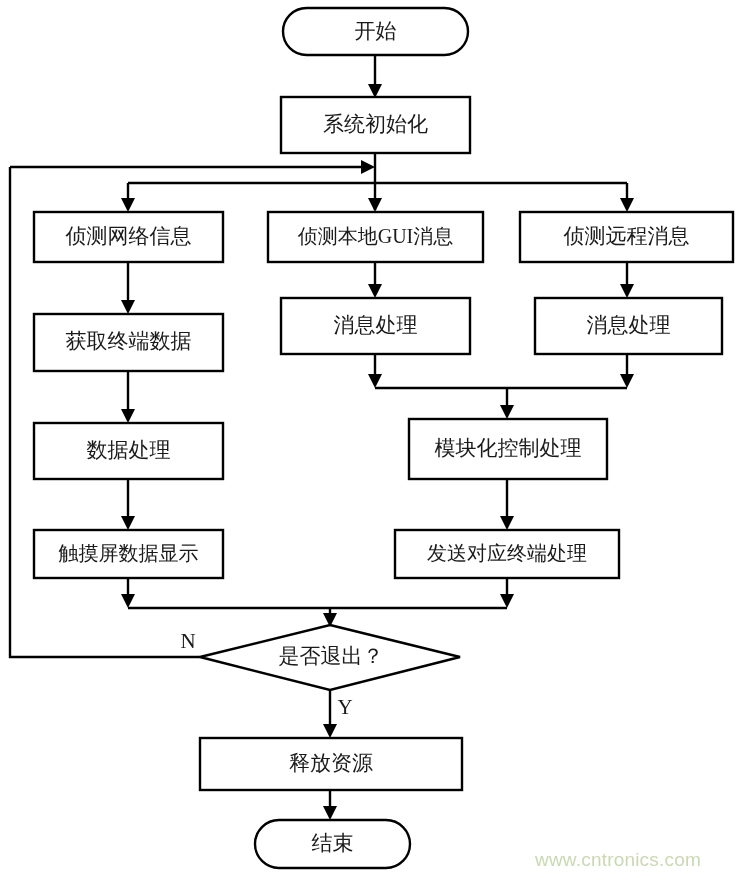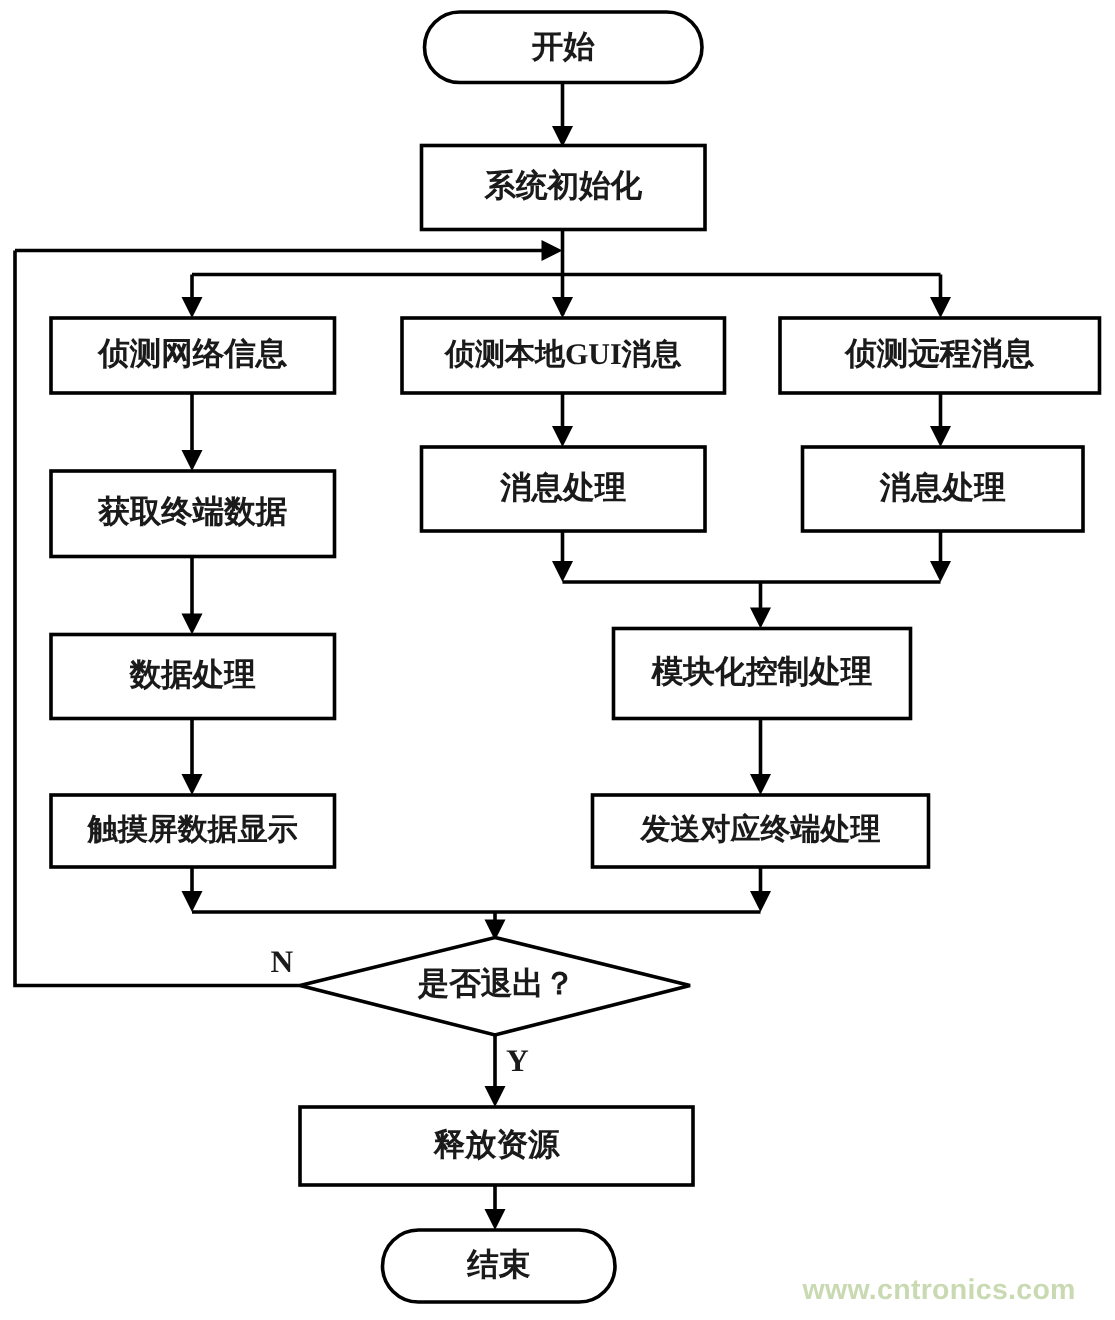--- a/index.html
+++ b/index.html
@@ -11,21 +11,20 @@
     width: 743px;
     height: 880px;
     font-family: "Liberation Sans", sans-serif;
     overflow: hidden;
   }
   #flowchart-root {
     position: relative;
     width: 743px;
     height: 880px;
     background: #ffffff;
-    font-weight: bold;
   }
   svg#flow-svg {
     position: absolute;
     left: 0;
     top: 0;
     width: 743px;
     height: 880px;
   }
   .node-shape {
     fill: #ffffff;

